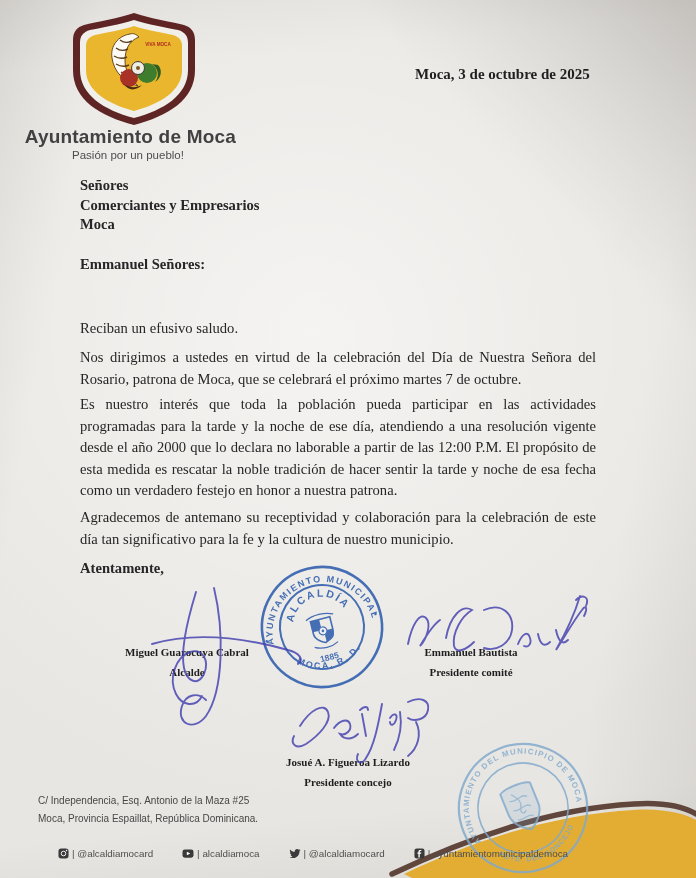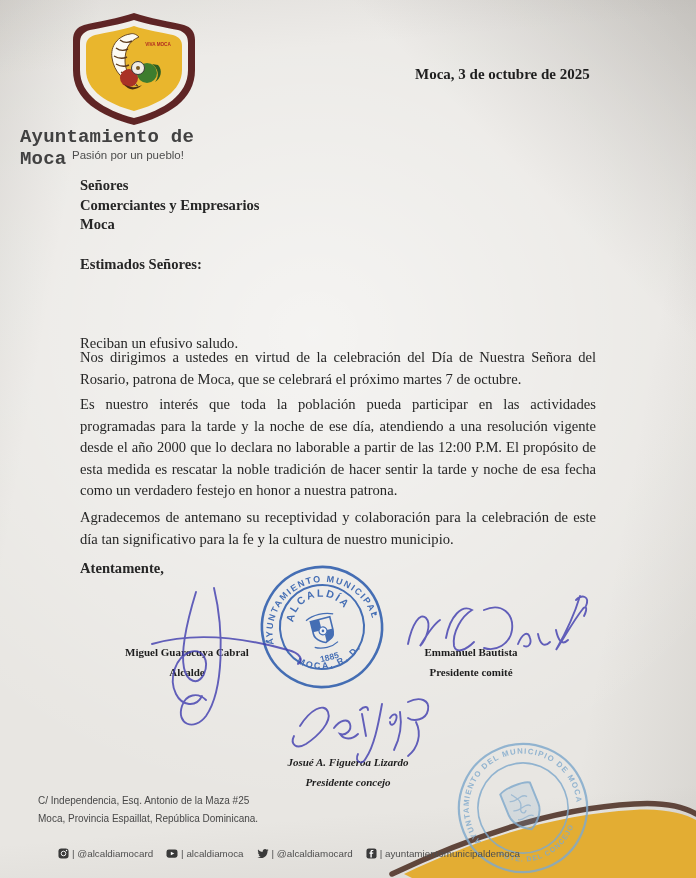--- a/index.html
+++ b/index.html
@@ -9,46 +9,46 @@
     background-color:#e8e6e2;
     background-image:
       radial-gradient(120% 90% at 45% 38%, rgba(255,255,255,.55) 0%, rgba(255,255,255,0) 60%),
       linear-gradient(225deg, rgba(105,100,95,.28) 0%, rgba(105,100,95,0) 22%),
       linear-gradient(100deg, rgba(120,115,108,.16) 0%, rgba(120,115,108,0) 12%),
       linear-gradient(280deg, rgba(120,115,108,.14) 0%, rgba(120,115,108,0) 16%),
       linear-gradient(175deg, rgba(130,125,118,.10) 0%, rgba(130,125,118,0) 8%, rgba(130,125,118,0) 90%, rgba(130,125,118,.12) 100%);
   }
   .abs{position:absolute;}
   
-  .org-name{left:20px;top:126px;width:216px;text-align:left;
-    font-family:Liberation Mono, monospace;font-weight:bold;font-size:19px;
+  .org-name{left:20px;top:126px;width:216px;text-align:right;
+    font-family:Liberation Sans, sans-serif;font-weight:bold;font-size:19px;
     color:#414141;letter-spacing:.2px;}
   .org-tagline{left:20px;top:149px;width:216px;text-align:center;
     font-family:"Liberation Sans",sans-serif;font-size:11.5px;color:#4d4d4d;}
   .date{left:415px;top:66px;font-weight:bold;font-size:15px;color:#1f1f1f;text-align:center;}
   
   .bodytxt{left:80px;width:516px;font-size:14.6px;line-height:21.5px;}
   .bold{font-weight:bold;}
   .just{text-align:justify;}
   .recipient{top:176px;line-height:19.5px;}
   .salutation{top:254px;}
-  .greeting{top:318px;margin-top:15px;}
+  .greeting{top:318px;}
   .p1{top:347px;}
   .p2{top:394px;}
   .p3{top:507px;}
   .closing{top:558px;font-weight:bold;}
   
   .sigblock{text-align:center;font-weight:bold;font-size:11px;line-height:19.5px;color:#1e1e1e;}
   .sig-mayor{left:82px;top:643px;width:210px;}
   .sig-committee{left:376px;top:643px;width:190px;}
-  .sig-council{left:250px;top:753px;width:196px;font-style:italic;}
+  .sig-council{left:250px;top:753px;width:196px;}
   
   .footer{left:38px;top:792px;font-family:"Liberation Sans",sans-serif;
     font-size:10px;line-height:17.5px;color:#474747;}
-  .social{left:58px;top:848px;display:flex;align-items:center;gap:13px;
+  .social{left:58px;top:848px;display:flex;align-items:center;gap:29px;
     font-family:"Liberation Sans",sans-serif;font-size:9.8px;color:#4e4e4e;}
   .social-item{display:flex;align-items:center;gap:3px;}
   .social-item svg{display:block;}
   
   .swoosh{left:0;top:748px;z-index:1;}
   .stamp-concejo{left:448px;top:733px;z-index:2;}
   .textlayer{z-index:3;}
   .stamp-alcaldia{left:252px;top:557px;z-index:4;}
   .inklayer{left:0;top:0;z-index:5;pointer-events:none;}
   .stampfont{font-family:"Liberation Sans",sans-serif;font-weight:bold;}
@@ -104,21 +104,21 @@
   <div class="abs org-tagline textlayer">Pasión por un pueblo!</div>
 
   <div class="abs date textlayer">Moca, 3 de octubre de 2025</div>
 
   <div class="abs bodytxt recipient bold textlayer">
     <div>Señores</div>
     <div>Comerciantes y Empresarios</div>
     <div>Moca</div>
   </div>
 
-  <div class="abs bodytxt salutation bold textlayer">Estimados Señores:</div>
+  <div class="abs bodytxt salutation bold textlayer">Emmanuel Señores:</div>
 
   <div class="abs bodytxt greeting textlayer">Reciban un efusivo saludo.</div>
 
   <div class="abs bodytxt p1 just textlayer">Nos dirigimos a ustedes en virtud de la celebración del Día de Nuestra Señora del Rosario, patrona de Moca, que se celebrará el próximo martes 7 de octubre.</div>
 
   <div class="abs bodytxt p2 just textlayer">Es nuestro interés que toda la población pueda participar en las actividades programadas para la tarde y la noche de ese día, atendiendo a una resolución vigente desde el año 2000 que lo declara no laborable a partir de las 12:00 P.M. El propósito de esta medida es rescatar la noble tradición de hacer sentir la tarde y noche de esa fecha como un verdadero festejo en honor a nuestra patrona.</div>
 
   <div class="abs bodytxt p3 just textlayer">Agradecemos de antemano su receptividad y colaboración para la celebración de este día tan significativo para la fe y la cultura de nuestro municipio.</div>
 
   <div class="abs bodytxt closing textlayer">Atentamente,</div>

